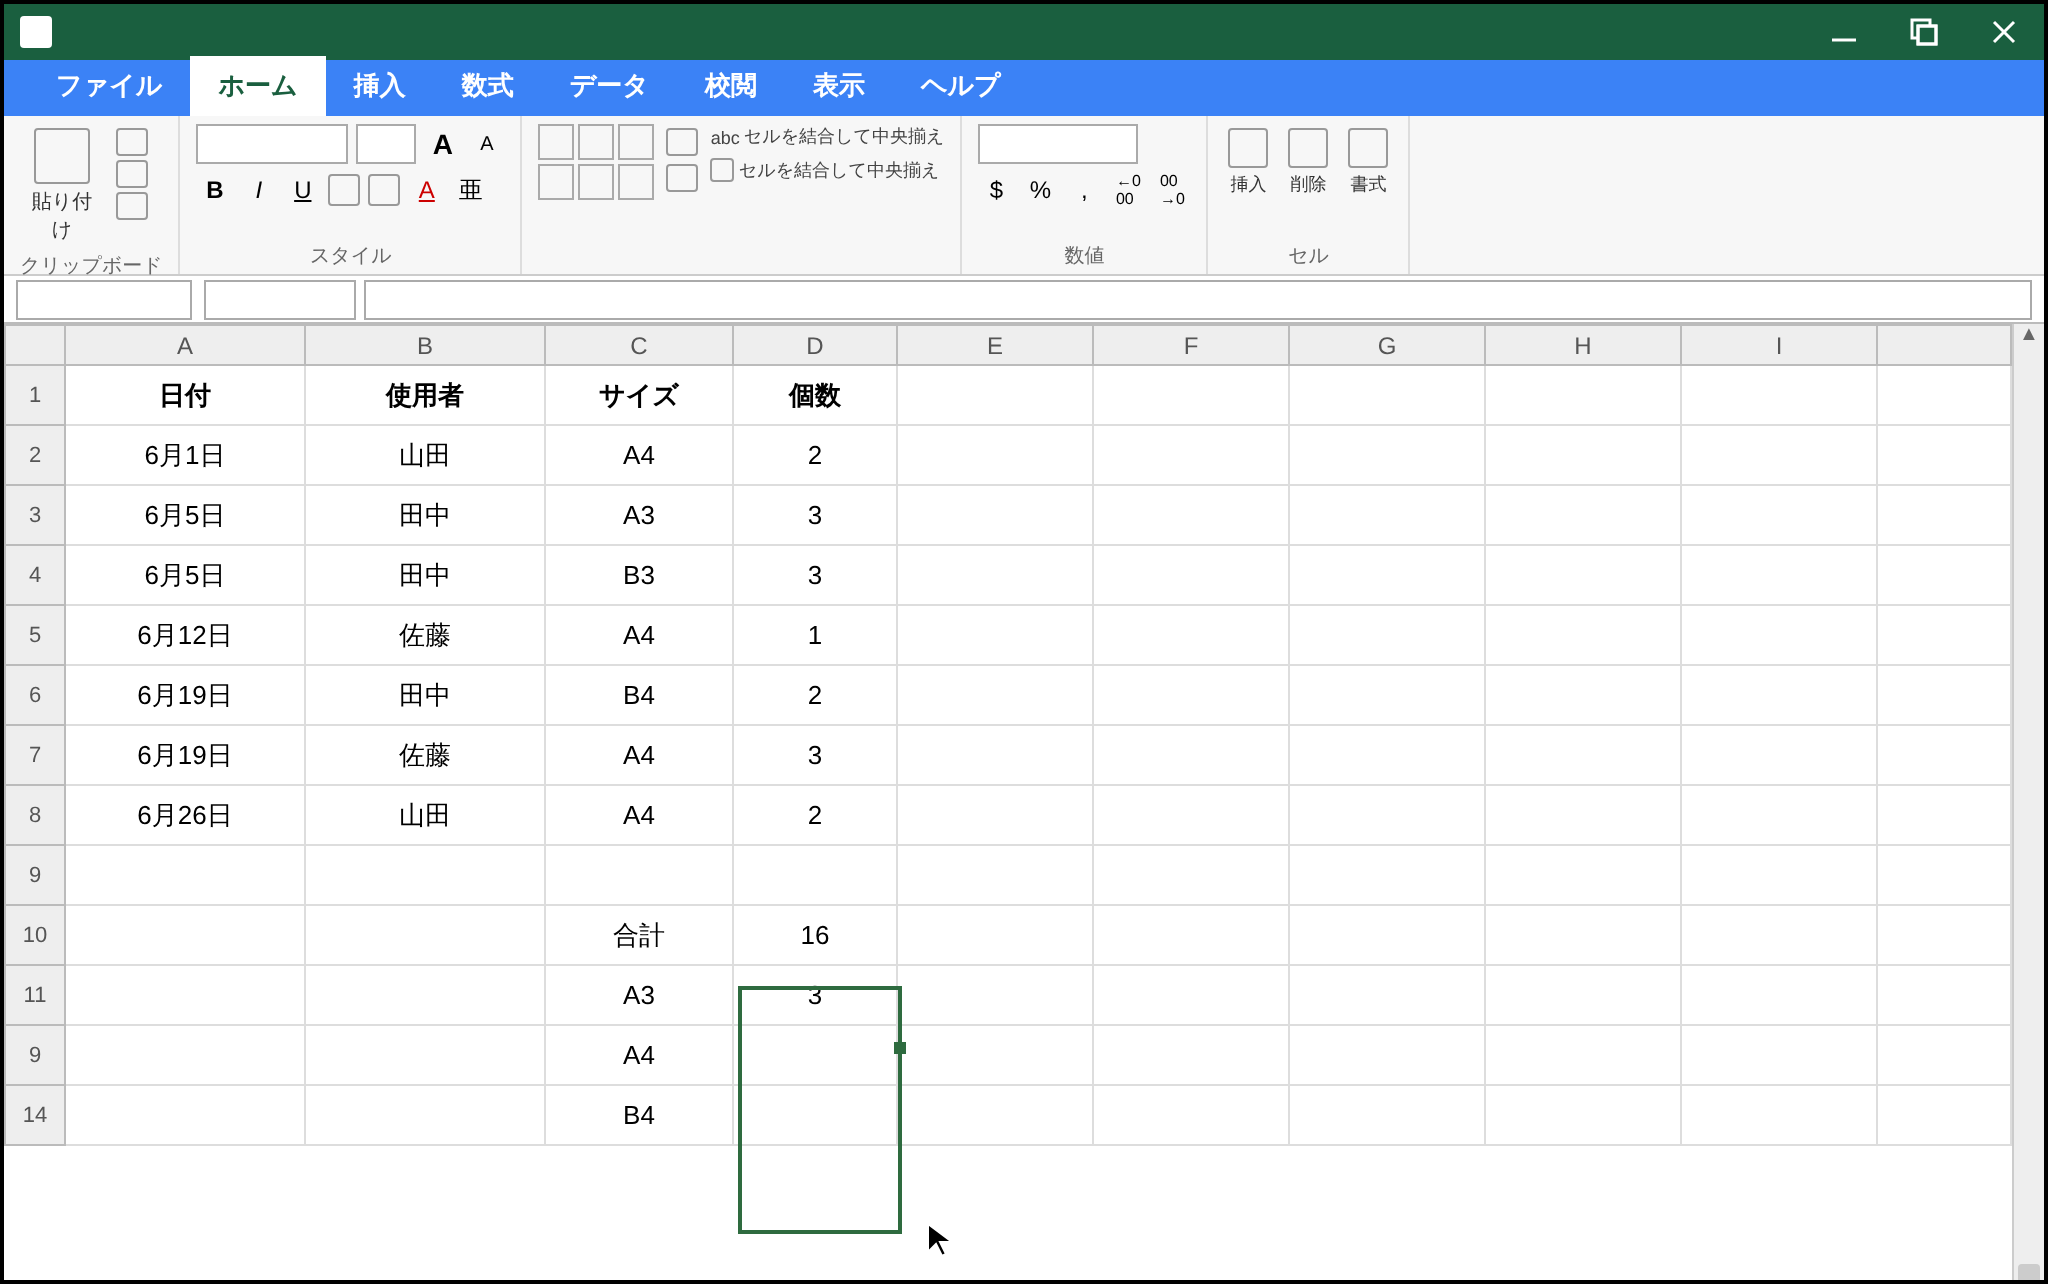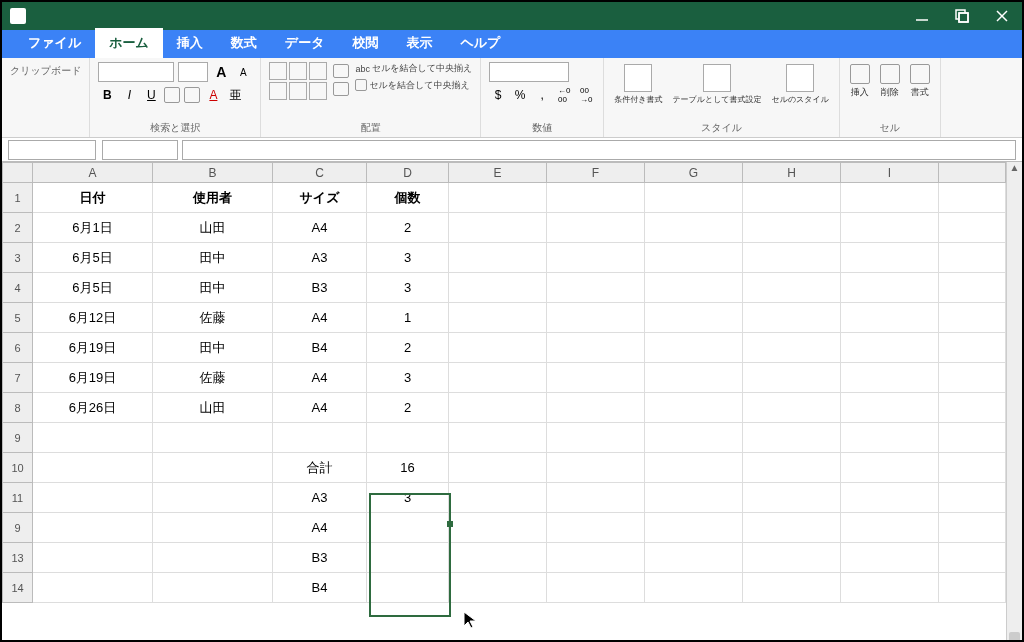--- a/index.html
+++ b/index.html
@@ -101,20 +101,31 @@
     <div class="ribbon-tab">挿入</div>
     <div class="ribbon-tab">数式</div>
     <div class="ribbon-tab">データ</div>
     <div class="ribbon-tab">校閲</div>
     <div class="ribbon-tab">表示</div>
     <div class="ribbon-tab">ヘルプ</div>
   </div>
 
   <div class="ribbon">
     <div class="ribbon-group">
+      <div class="ribbon-group-body">
+        <div class="ribbon-btn ribbon-btn-lg">
+          <div class="ribbon-icon ribbon-icon-lg"></div>
+          <div class="ribbon-label">貼り付け</div>
+        </div>
+        <div style="display:flex;flex-direction:column;gap:2px;padding-top:2px">
+          <div class="ribbon-icon" style="width:16px;height:14px"></div>
+          <div class="ribbon-icon" style="width:16px;height:14px"></div>
+          <div class="ribbon-icon" style="width:16px;height:14px"></div>
+        </div>
+      </div>
       <div class="ribbon-group-label">クリップボード</div>
     </div>
 
     <div class="ribbon-group">
       <div class="ribbon-group-body" style="flex-direction:column;gap:4px">
         <div class="font-row">
           <div class="font-box wide"></div>
           <div class="font-box narrow"></div>
           <div class="fmt-btn" style="font-size:14px;font-weight:bold">A</div>
           <div class="fmt-btn" style="font-size:10px">A</div>
@@ -122,21 +133,21 @@
         <div class="font-row">
           <div class="fmt-btn b">B</div>
           <div class="fmt-btn i">I</div>
           <div class="fmt-btn u">U</div>
           <div class="ribbon-icon" style="width:16px;height:16px"></div>
           <div class="ribbon-icon" style="width:16px;height:16px"></div>
           <div class="fmt-btn" style="color:#c00;text-decoration:underline">A</div>
           <div class="fmt-btn">亜</div>
         </div>
       </div>
-      <div class="ribbon-group-label">検索と選択</div>
+      <div class="ribbon-group-label">スタイル</div>
     </div>
 
     <div class="ribbon-group">
       <div class="ribbon-group-body">
         <div style="display:flex;flex-direction:column;gap:4px">
           <div class="align-grid">
             <div class="align-cell"></div>
               <div class="align-cell"></div>
               <div class="align-cell"></div>
             <div class="align-cell"></div>
@@ -152,54 +163,36 @@
           <div style="display:flex;gap:2px;align-items:center">
             <span>abc</span>
             <span>セルを結合して中央揃え</span>
           </div>
           <div style="display:flex;gap:2px;align-items:flex-start">
             <div class="ribbon-icon" style="width:12px;height:12px"></div>
             <span>セルを結合して中央揃え</span>
           </div>
         </div>
       </div>
-      <div class="ribbon-group-label">配置</div>
     </div>
 
     <div class="ribbon-group">
       <div class="ribbon-group-body" style="flex-direction:column;gap:4px">
         <div class="num-fmt-box"></div>
         <div class="font-row" style="font-size:10px">
           <div class="fmt-btn">$</div>
           <div class="fmt-btn">%</div>
           <div class="fmt-btn">,</div>
           <div class="fmt-btn" style="font-size:8px">←0<br>00</div>
           <div class="fmt-btn" style="font-size:8px">00<br>→0</div>
         </div>
       </div>
       <div class="ribbon-group-label">数値</div>
     </div>
 
-    <div class="ribbon-group">
-      <div class="ribbon-group-body">
-        <div class="ribbon-btn">
-            <div class="style-box"></div>
-            <div class="ribbon-label" style="font-size:8px">条件付き書式</div>
-          </div>
-        <div class="ribbon-btn">
-            <div class="style-box"></div>
-            <div class="ribbon-label" style="font-size:8px">テーブルとして書式設定</div>
-          </div>
-        <div class="ribbon-btn">
-            <div class="style-box"></div>
-            <div class="ribbon-label" style="font-size:8px">セルのスタイル</div>
-          </div>
-      </div>
-      <div class="ribbon-group-label">スタイル</div>
-    </div>
 
     <div class="ribbon-group">
       <div class="ribbon-group-body">
         <div class="ribbon-btn">
             <div class="ribbon-icon"></div>
             <div class="ribbon-label" style="font-size:9px">挿入</div>
           </div>
         <div class="ribbon-btn">
             <div class="ribbon-icon"></div>
             <div class="ribbon-label" style="font-size:9px">削除</div>
@@ -387,33 +380,20 @@
               <td>A4</td>
               <td></td>
               <td></td>
               <td></td>
               <td></td>
               <td></td>
               <td></td>
               <td></td>
             </tr>
         <tr>
-              <th class="row-header">13</th>
-              <td></td>
-              <td></td>
-              <td>B3</td>
-              <td></td>
-              <td></td>
-              <td></td>
-              <td></td>
-              <td></td>
-              <td></td>
-              <td></td>
-            </tr>
-        <tr>
               <th class="row-header">14</th>
               <td></td>
               <td></td>
               <td>B4</td>
               <td></td>
               <td></td>
               <td></td>
               <td></td>
               <td></td>
               <td></td>

